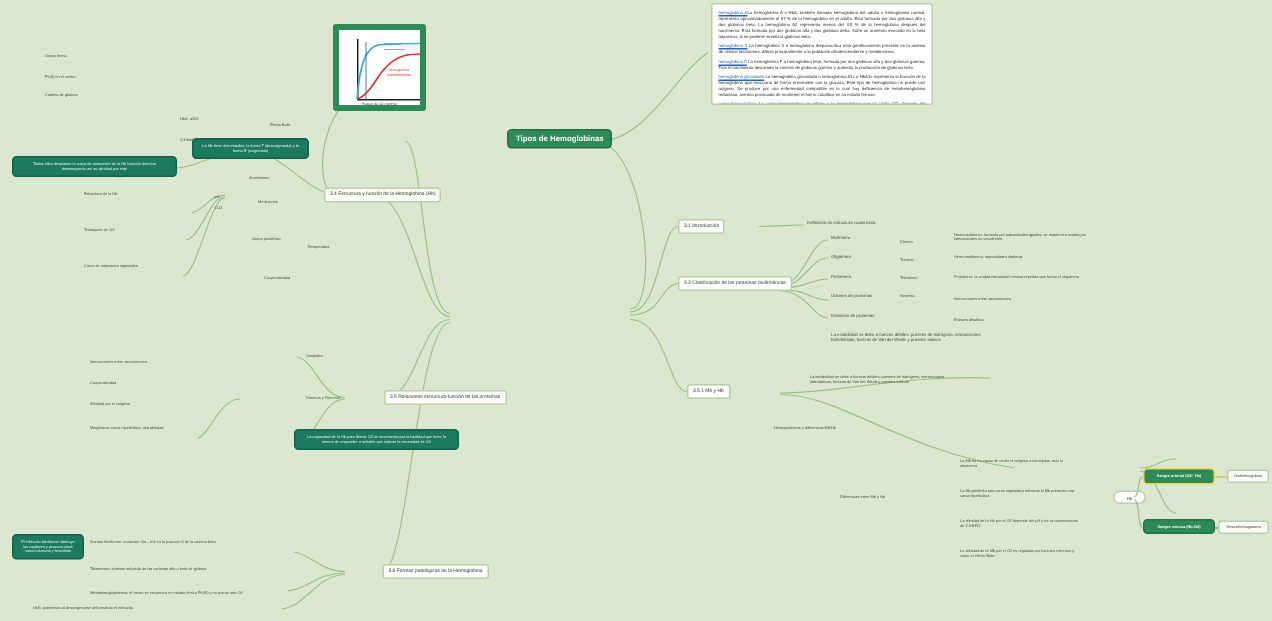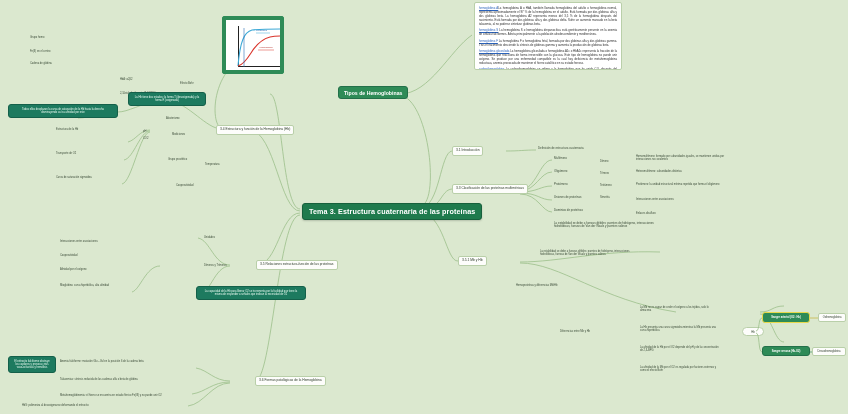--- a/index.html
+++ b/index.html
@@ -144,21 +144,20 @@
         <line x1="30" y1="13" x2="44" y2="13" stroke="#3ba8d6" stroke-width="0.5"></line>
         <line x1="32" y1="30" x2="48" y2="30" stroke="#d9342b" stroke-width="0.5"></line>
       </svg>
       <div class="chart-lbl" style="left:30px;top:9px;color:#2b6fb5;">Mioglobina</div>
       <div class="chart-lbl" style="left:33px;top:26px;color:#b5302a;">Hemoglobina</div>
       <div class="chart-lbl" style="left:15px;top:49px;">Presión de O2 (mmHg)</div>
       <div class="chart-lbl" style="left:1px;top:20px;writing-mode:vertical-rl;transform:rotate(180deg);"></div>
     </div>
   </div>
 
-  <div class="node n-green central" style="left:302px;top:203px;">Tema 3. Estructura cuaternaria de las proteínas</div>
 
   <div class="node n-green-lite branch" style="left:338px;top:86px;">Tipos de Hemoglobinas</div>
 
   <div class="node n-white sub" style="left:216px;top:125px;white-space:nowrap;">3.4 Estructura y función de la Hemoglobina (Hb)</div>
 
   <div class="node n-white sub" style="left:256px;top:260px;white-space:nowrap;">3.5 Relaciones estructura-función de las proteínas</div>
 
   <div class="node n-white sub" style="left:255px;top:376px;white-space:nowrap;">3.6 Formas patológicas de la Hemoglobina</div>
 
   <div class="node n-white sub" style="left:452px;top:146px;white-space:nowrap;">3.1 Introducción</div>

